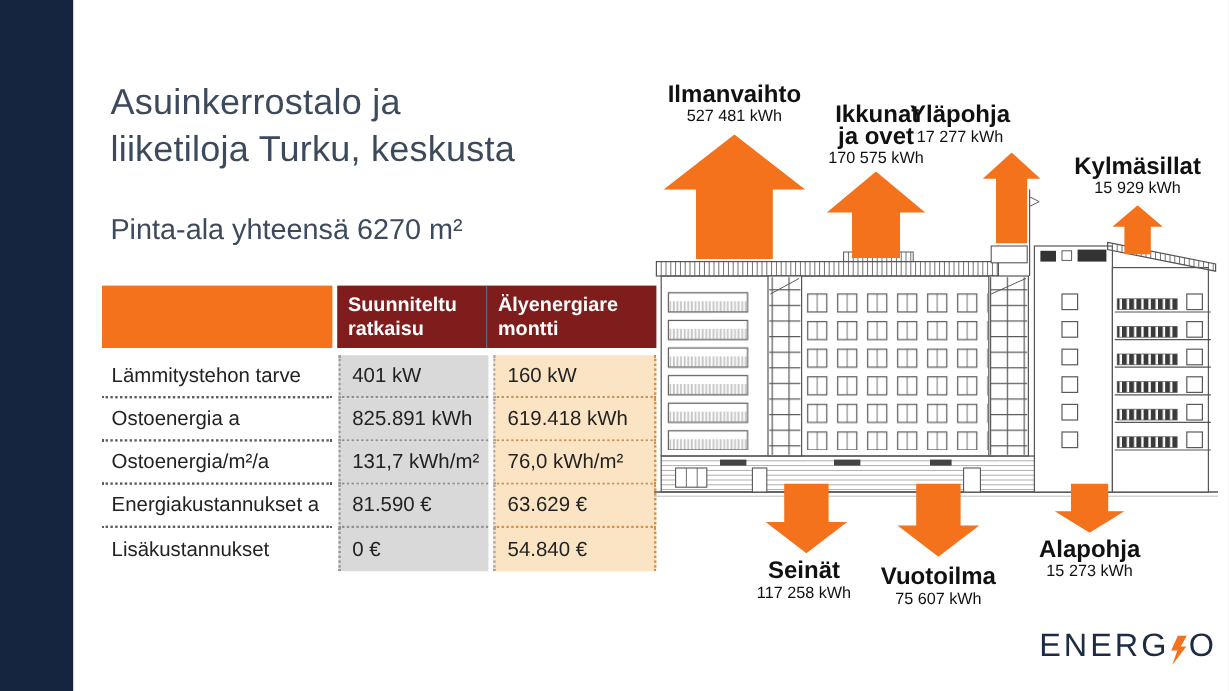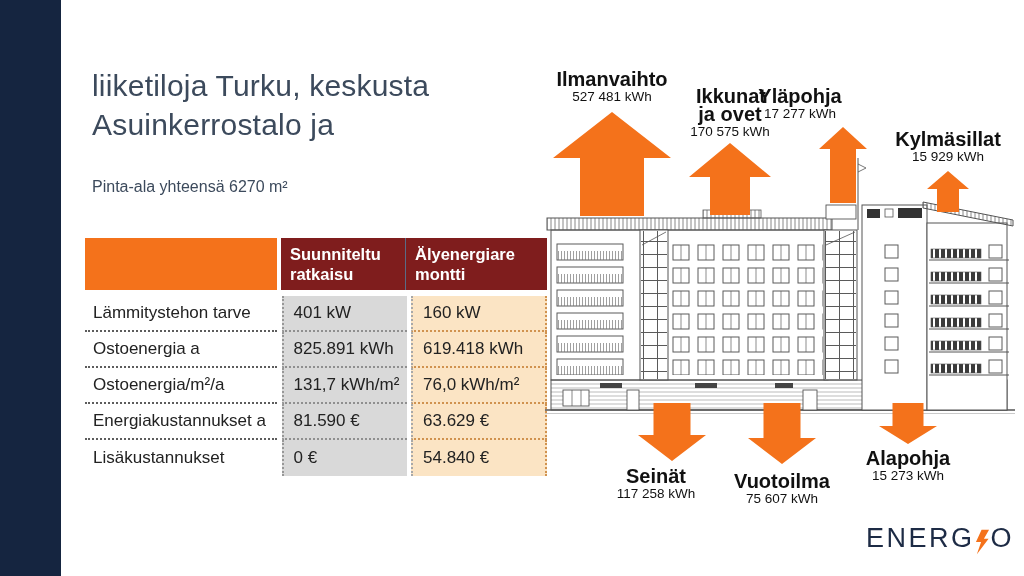--- a/index.html
+++ b/index.html
@@ -13,21 +13,21 @@
   
   .sidebar { position:absolute; left:0; top:0; width:61px; height:576px; background:#152540; }
   
   .title {
     position:absolute; left:92px; top:66px; width:470px;
     font-size:30px; line-height:39px; font-weight:400;
     color:#3C4A5C; letter-spacing:0.2px;
   }
   .subtitle {
     position:absolute; left:92px; top:178px; width:400px;
-    font-size:16px; color:#3C4A5C;
+    font-size:24px; color:#3C4A5C;
   }
   
   .tbl { position:absolute; left:85px; top:238px; width:462px; }
   .tbl-head { display:grid; grid-template-columns:192px 266px; column-gap:4px; height:52px; }
   .th-orange { background:#F4721B; }
   .th-navy { background:#7f1d1d; display:flex; }
   .th-cell {
     color:#ffffff; font-weight:700; font-size:16.5px; line-height:20px;
     padding:6px 0 0 9px;
   }
@@ -59,41 +59,41 @@
   .ar-alapohja    { left:879px; top:403px; }
   
   .flow-label { position:absolute; text-align:center; color:#111111; }
   .fl-name { font-weight:700; font-size:20px; line-height:18px; }
   .fl-val  { font-size:13.5px; line-height:17px; }
   .fl-ilmanvaihto { left:522px; top:70px;  width:180px; }
   .fl-ikkunat     { left:670px; top:87px;  width:120px; }
   .fl-ikkunat .fl-name { max-width:68px; margin:0 auto; }
   .fl-ylapohja    { left:740px; top:87px;  width:120px; }
   .fl-kylmasillat { left:888px; top:130px; width:120px; }
-  .fl-seinat      { left:586px; top:467px; width:140px;text-align:center; }
+  .fl-seinat      { left:600px; top:467px; width:140px;text-align:center; }
   .fl-vuotoilma   { left:712px; top:472px; width:140px; }
   .fl-alapohja    { left:838px; top:449px; width:140px; }
   
   .logo {
     position:absolute; left:866px; top:524px; height:30px;
     display:flex; align-items:flex-end;
     color:#1D2B45; font-size:27px; letter-spacing:2.5px; font-weight:400;
   }
   .logo .bolt { margin:0 1px 0 0; transform:translateY(1px); }
 </style>
 </head>
 <body>
 
 <div class="stage">
 
   <div class="sidebar"></div>
 
   <h1 class="title">
+    <div>Asuinkerrostalo ja</div>
     <div>liiketiloja Turku, keskusta</div>
-    <div>Asuinkerrostalo ja</div>
   </h1>
   <div class="subtitle">Pinta-ala yhteensä 6270 m²</div>
 
   <div class="tbl">
     <div class="tbl-head">
       <div class="th-orange"></div>
       <div class="th-navy">
         <div class="th-cell first">
           <div>Suunniteltu</div>
           <div>ratkaisu</div>

